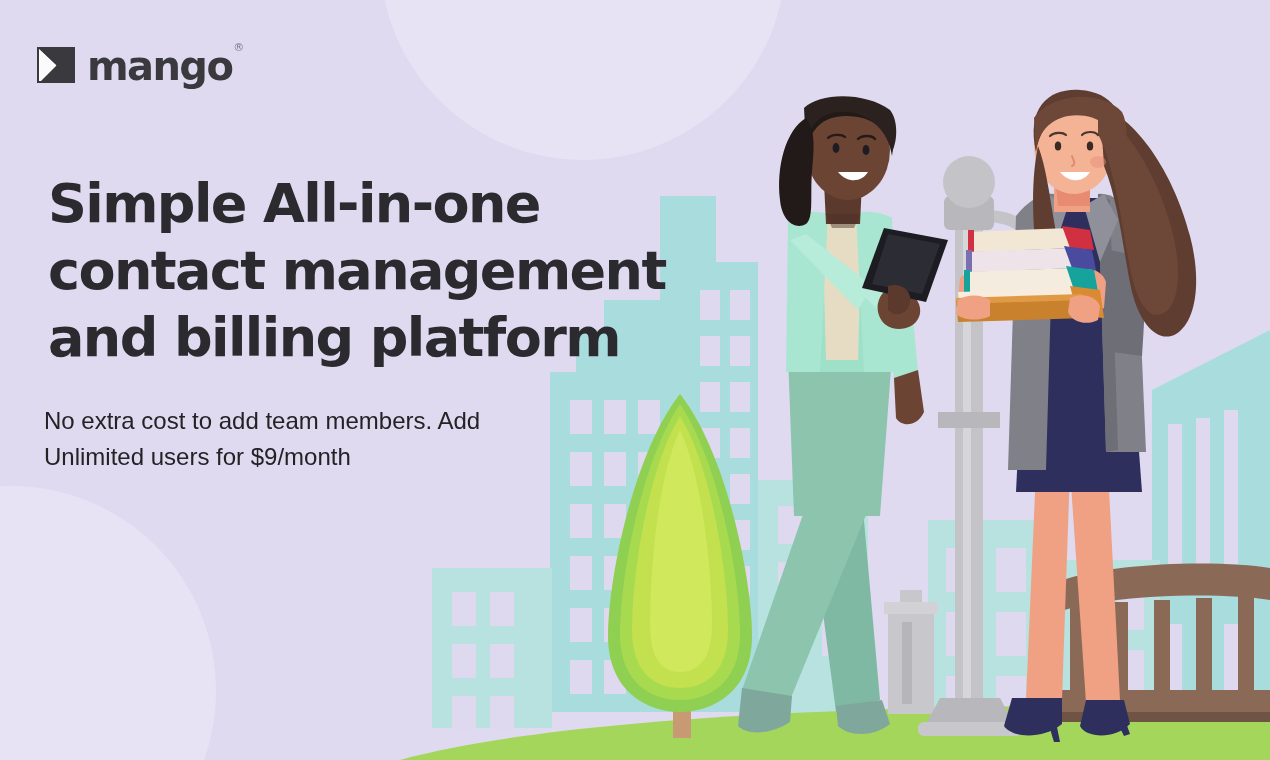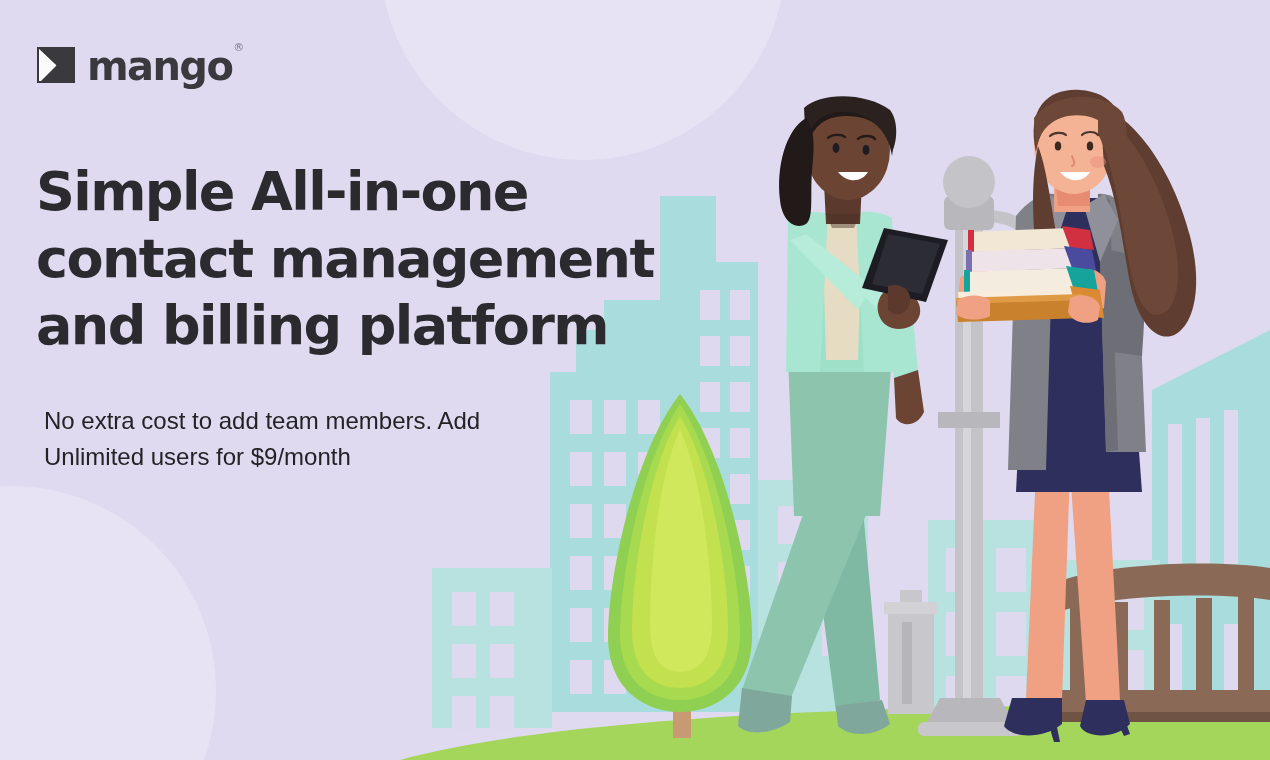--- a/index.html
+++ b/index.html
@@ -75,21 +75,21 @@
     font-size: 11px;
     font-weight: normal;
     color: #7d7a86;
     letter-spacing: 0;
   }
   .headline {
     position: absolute;
     left: 36px;
     top: 158px;
     width: 640px;
-    margin: 0;
+    margin: 12px;
     font-family: "DejaVu Sans", sans-serif;
     font-weight: bold;
     font-size: 54px;
     line-height: 67px;
     letter-spacing: -1.6px;
     color: #2b2b2f;
   }
   .subhead {
     position: absolute;
     left: 36px;

